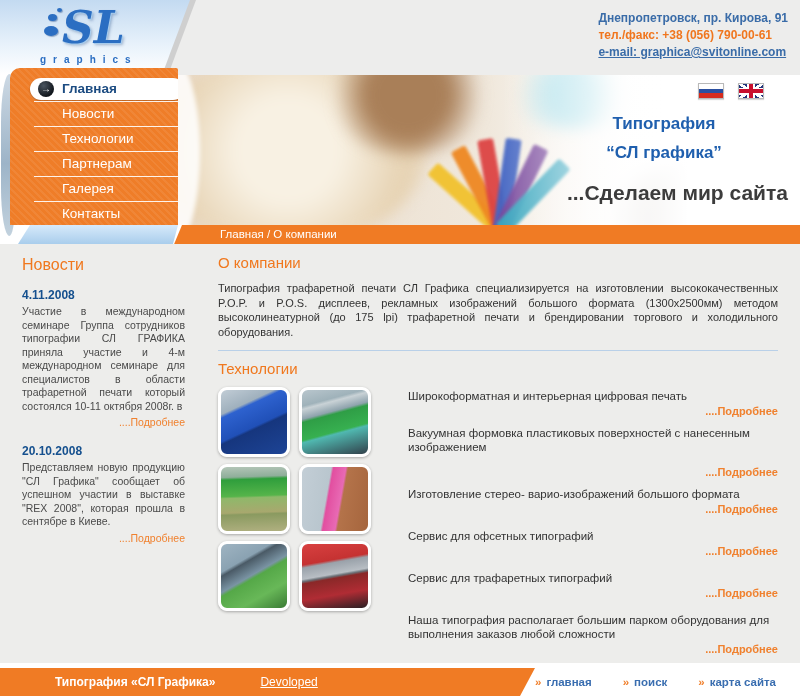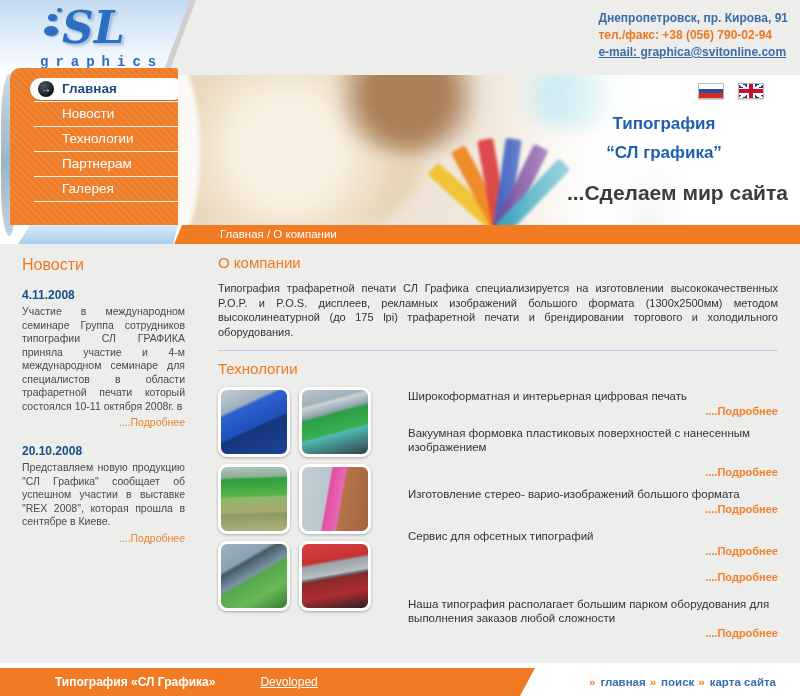--- a/index.html
+++ b/index.html
@@ -13,22 +13,22 @@
   .logo-block { position:absolute; left:0; top:0; width:190px; height:75px;
     background:linear-gradient(180deg,#c3daf1 0%,#e8f2fb 60%,#ffffff 100%);
     clip-path:polygon(0 0,190px 0,162px 75px,0 75px); cursor:pointer; }
   .logo-sl { position:absolute; left:62px; top:2px; font-family:"DejaVu Serif", serif;
     font-style:italic; font-weight:bold; font-size:44px; color:#2b6ec2;
     text-shadow:1px 1px 0 #a6cbEC, 2px 2px 3px rgba(20,60,120,.35); }
   .logo-dot { position:absolute; border-radius:50%; background:#2b6ec2; box-shadow:1px 1px 1px rgba(20,60,120,.4); }
   .d1 { left:48px; top:14px; width:9px; height:7px; }
   .d2 { left:44px; top:26px; width:14px; height:10px; }
   .d3 { left:57px; top:8px; width:5px; height:4px; }
-  .logo-graphics { position:absolute; left:40px; top:54px; font-size:14px; font-weight:bold;
-    letter-spacing:7px; color:#2b6ec2;font-family:Liberation Mono, monospace; }
+  .logo-graphics { position:absolute; left:40px; top:54px; font-size:10px; font-weight:bold;
+    letter-spacing:7px; color:#2b6ec2; }
   .contact { position:absolute; right:12px; top:10px; text-align:left; font-size:12px;
     font-weight:bold; line-height:17px; }
   .contact .addr { color:#3a6ca8; }
   .contact .phone { color:#f0761e; cursor:pointer; }
   .contact .email { color:#3a6ca8; text-decoration:underline; cursor:pointer; }
 
   
   .left-swoosh { position:absolute; left:1px; top:74px; width:14px; height:162px;
     background:linear-gradient(180deg,#cdd9e4 0%,#9db4c8 55%,#c2d2de 100%);
     border-radius:60% 40% 40% 60% / 30% 20% 20% 30%; }
@@ -133,42 +133,42 @@
   .tech-item.tall .more-link { margin-top:12px; }
   .tech-item.gap { margin-top:14px; }
 
   
   .footer { position:absolute; left:0; top:663px; width:800px; height:33px; background:#fff; }
   .footer-bar { position:absolute; left:0; top:5px; width:535px; height:28px; background:#f07b24;
     clip-path:polygon(0 0,100% 0,calc(100% - 15px) 100%,0 100%);
     display:flex; align-items:center; }
   .footer-company { margin-left:55px; font-size:12px; font-weight:bold; color:#fff; }
   .footer-dev { margin-left:45px; font-size:12px; color:#fff; text-decoration:underline; cursor:pointer; }
-  .footer-links { position:absolute; right:24px; top:13px; display:flex; gap:4px;
+  .footer-links { position:absolute; right:24px; top:13px; display:flex; gap:31px;
     font-size:11.5px; font-weight:bold;align-items:flex-end; }
   .footer-link { color:#3a6eb0; text-decoration:none; cursor:pointer; }
   .footer-link .arr { color:#f0812e; margin-right:5px; }
 </style>
 </head>
 <body>
 
 <div id="page">
 
   <div class="header-top">
     <div class="logo-edge"></div>
     <div class="logo-block">
       <span class="logo-dot d1"></span>
       <span class="logo-dot d2"></span>
       <span class="logo-dot d3"></span>
       <div class="logo-sl">SL</div>
       <div class="logo-graphics">graphics</div>
     </div>
     <div class="contact">
       <div class="addr">Днепропетровск, пр. Кирова, 91</div>
-      <div class="phone">тел./факс: +38 (056) 790-02-94</div>
+      <div class="phone">тел./факс: +38 (056) 790-00-61</div>
       <div class="email">e-mail: graphica@svitonline.com</div>
     </div>
   </div>
 
   <div class="left-swoosh"></div>
 
   <div class="sidebar">
     <ul class="menu">
       <li class="active">
         <span class="pill"></span>
@@ -179,20 +179,23 @@
         <span class="label">Новости</span>
       </li>
       <li>
         <span class="label">Технологии</span>
       </li>
       <li>
         <span class="label">Партнерам</span>
       </li>
       <li>
         <span class="label">Галерея</span>
+      </li>
+      <li>
+        <span class="label">Контакты</span>
       </li>
     </ul>
   </div>
 
   <div class="banner">
     <div class="blob b-shirt"></div>
     <div class="blob b-hair"></div>
     <div class="blob b-cyan"></div>
     <div class="blob b-man"></div>
     <div class="fan">
@@ -263,20 +266,21 @@
           </div>
           <div class="tech-item">
             <div class="tech-title">Изготовление стерео- варио-изображений большого формата</div>
             <a class="more-link">....Подробнее</a>
           </div>
           <div class="tech-item gap">
             <div class="tech-title">Сервис для офсетных типографий</div>
             <a class="more-link">....Подробнее</a>
           </div>
           <div class="tech-item gap">
+            <div class="tech-title">Сервис для трафаретных типографий</div>
             <a class="more-link">....Подробнее</a>
           </div>
           <div class="tech-item gap">
             <div class="tech-title">Наша типография располагает большим парком оборудования для выполнения заказов любой сложности</div>
             <a class="more-link">....Подробнее</a>
           </div>
         </div>
       </div>
     </div>
   </div>

